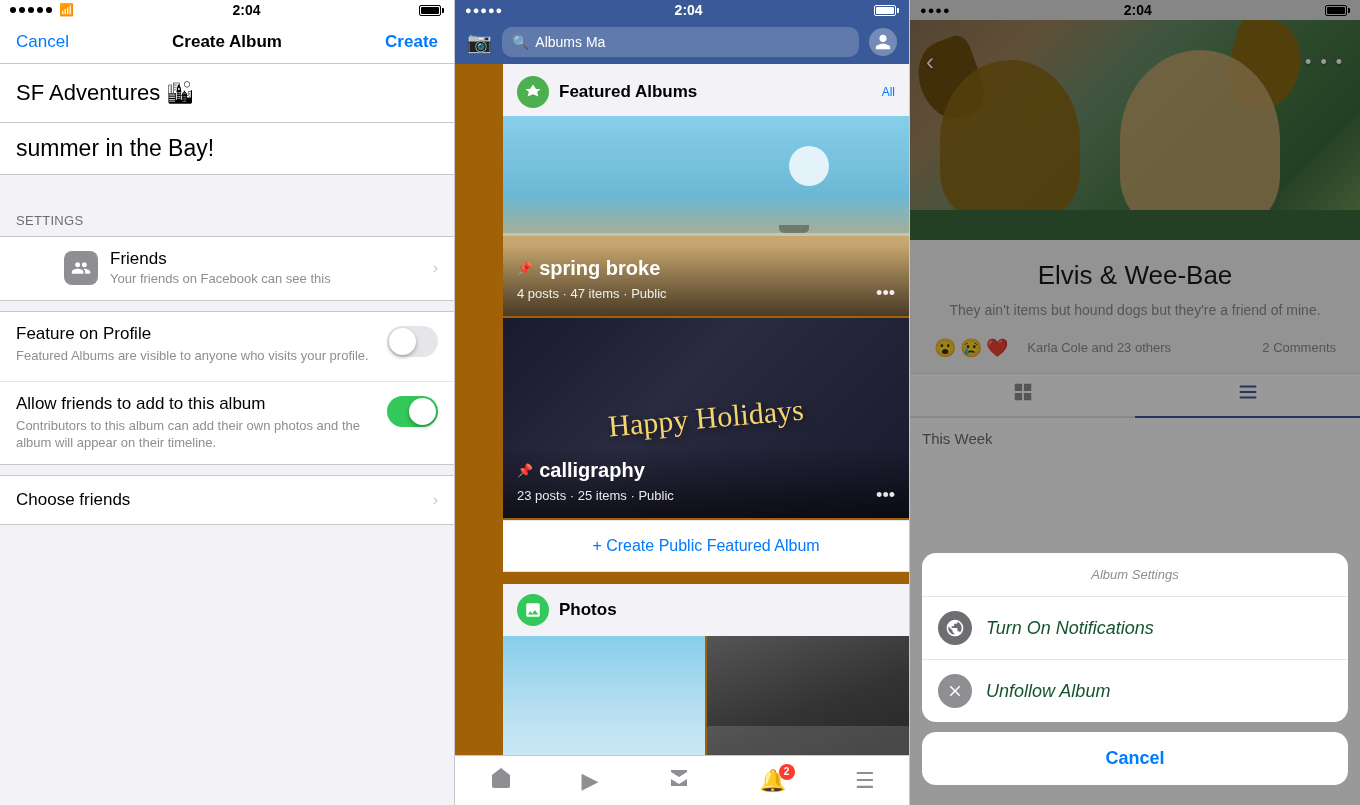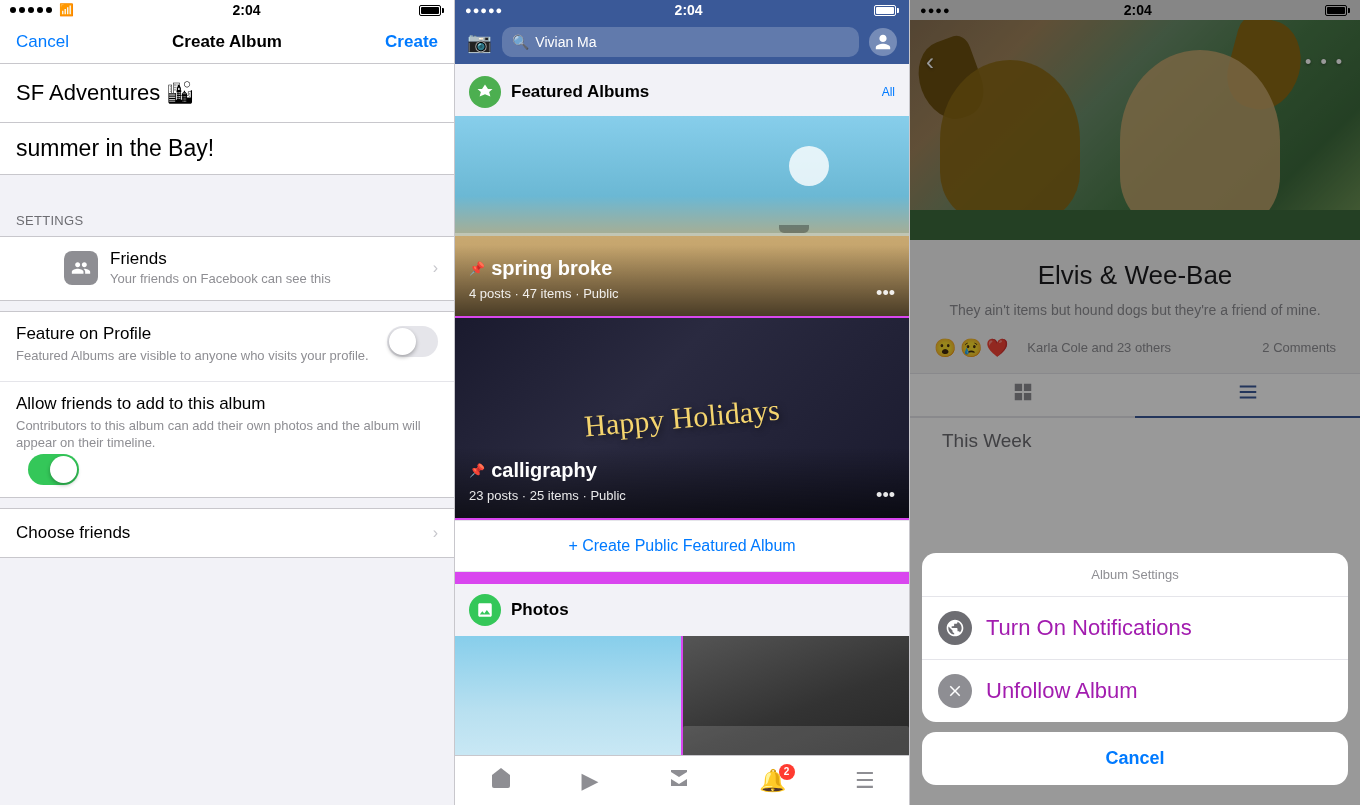--- a/index.html
+++ b/index.html
@@ -182,21 +182,20 @@
     .toggle-row {
       display: flex;
       align-items: flex-start;
       padding: 12px 16px;
       border-bottom: 1px solid #e5e5ea;
       min-height: 70px;
     }
 
     .toggle-row:last-child {
       border-bottom: none;
-      flex-direction: column;
     }
 
     .toggle-row-content {
       flex: 1;
     }
 
     .toggle-row-title {
       font-size: 17px;
       color: #000;
       margin-bottom: 4px;
@@ -329,21 +328,22 @@
       display: flex;
       align-items: center;
       justify-content: center;
       color: #fff;
       font-size: 16px;
     }
 
     .p2-content {
       flex: 1;
       overflow-y: auto;
-      background: #d946ef;
+      background: #a16207;
+      padding-left: 48px;
     }
 
     .featured-header {
       display: flex;
       align-items: center;
       padding: 12px 14px 8px;
       background: #f2f2f7;
     }
 
     .featured-icon {
@@ -725,22 +725,22 @@
     .p3-tab-icon {
       font-size: 20px;
       color: #8e8e93;
     }
 
     .p3-tab-icon-active {
       color: #3b5998;
     }
 
     .p3-this-week {
-      padding: 12px 32px 8px;
-      font-size: 19px;
+      padding: 12px 12px 8px;
+      font-size: 15px;
       font-weight: 500;
       color: #6d6d72;
     }
 
     
     .modal-overlay {
       position: absolute;
       top: 0;
       left: 0;
       right: 0;
@@ -755,20 +755,21 @@
       width: 100%;
       background: transparent;
       padding: 0 12px 20px;
     }
 
     .modal-card {
       background: #fff;
       border-radius: 14px;
       overflow: hidden;
       margin-bottom: 10px;
+      font-style: italic;
     }
 
     .modal-title {
       text-align: center;
       padding: 14px;
       font-size: 13px;
       color: #8e8e93;
       border-bottom: 1px solid #e5e5ea;
     }
 
@@ -796,22 +797,22 @@
       font-size: 16px;
       margin-right: 14px;
       flex-shrink: 0;
     }
 
     .modal-item-icon-x {
       background: #8e8e93;
     }
 
     .modal-item-text {
-      font-size: 22px;
-      color: #a21caf;
+      font-size: 18px;
+      color: #14532d;
     }
 
     .modal-cancel-btn {
       background: #fff;
       border-radius: 14px;
       text-align: center;
       padding: 16px;
       cursor: pointer;
     }
 
@@ -961,21 +962,21 @@
           <div class="battery-fill" style="width:18px; background:#fff;"></div>
         </div>
       <div class="battery-tip" style="background:#fff;"></div>
     </div>
   </div>
 
   <div class="p2-nav">
     <span class="p2-nav-icon">📷</span>
     <div class="p2-search-bar">
       <span class="p2-search-icon">🔍</span>
-      <span class="p2-search-text">Vivian Ma</span>
+      <span class="p2-search-text">Albums Ma</span>
     </div>
     <div class="p2-nav-avatar">
       <svg width="18" height="18" viewBox="0 0 24 24" fill="white">
         <path d="M12 12c2.7 0 4.8-2.1 4.8-4.8S14.7 2.4 12 2.4 7.2 4.5 7.2 7.2 9.3 12 12 12zm0 2.4c-3.2 0-9.6 1.6-9.6 4.8v2.4h19.2v-2.4c0-3.2-6.4-4.8-9.6-4.8z"></path>
       </svg>
     </div>
   </div>
 
   <div class="p2-content">
 

